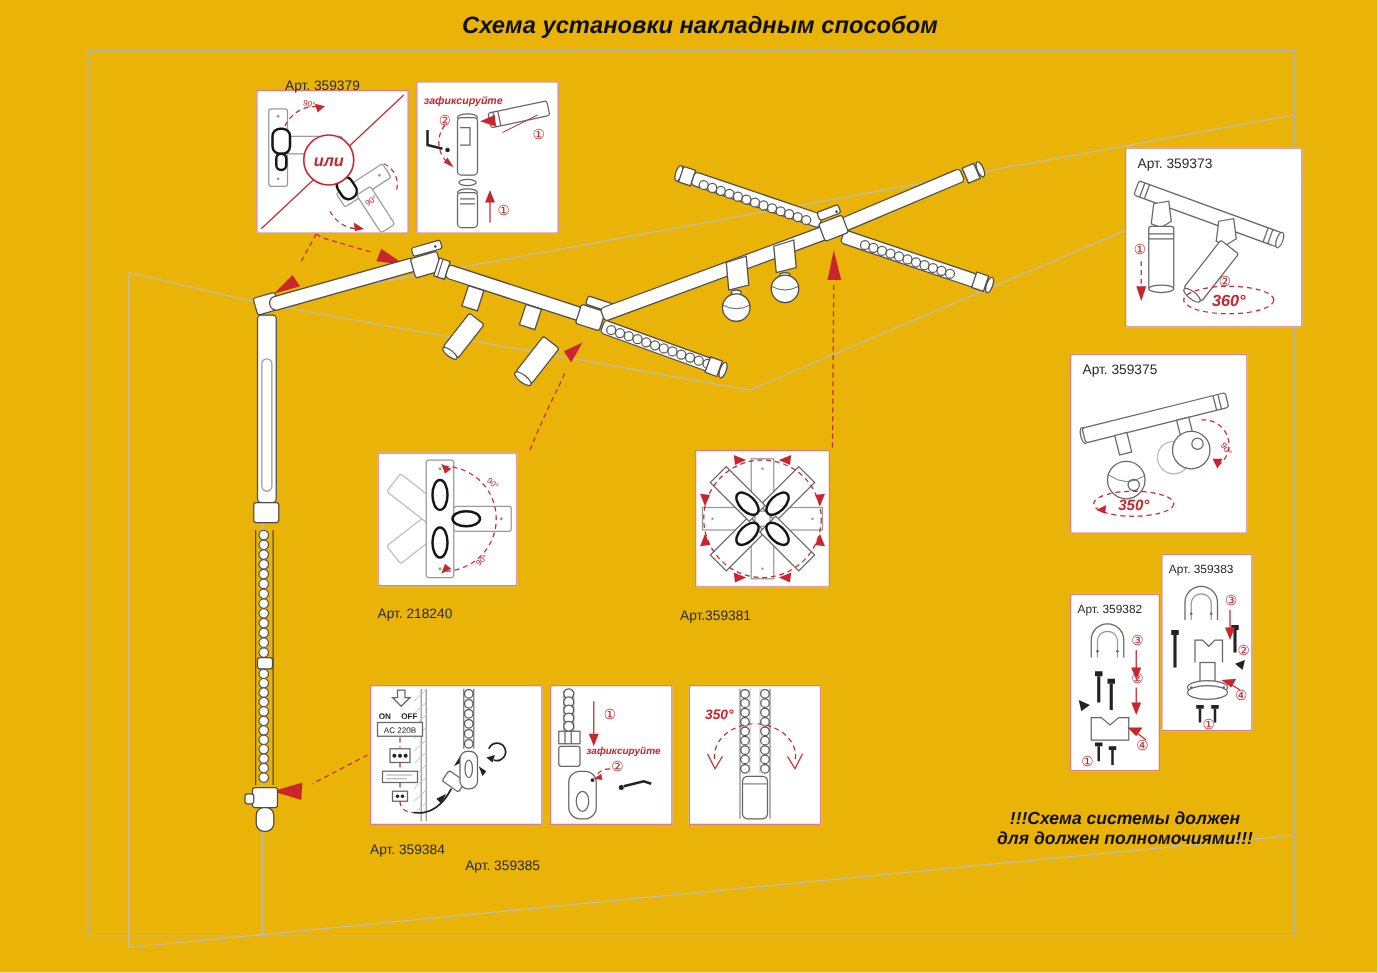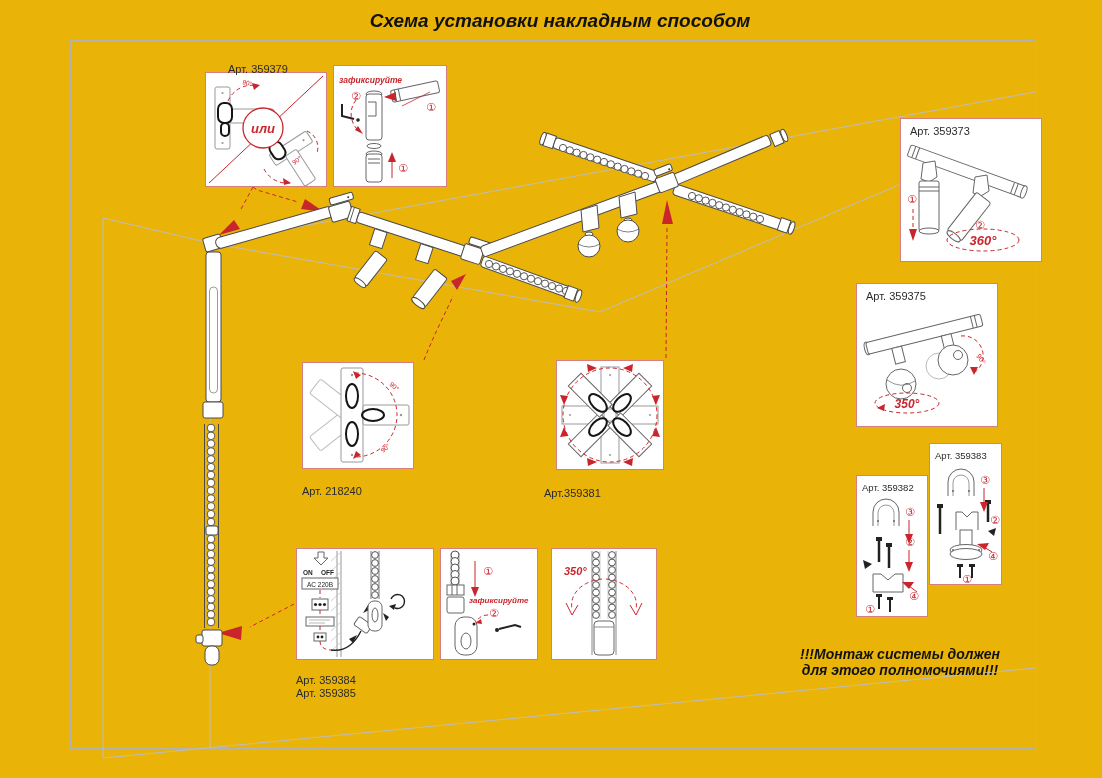--- a/index.html
+++ b/index.html
@@ -562,21 +562,21 @@
         <ellipse class="mini" cx="78" cy="66" rx="3" ry="7"></ellipse>
       </g>
       <g>
         <path d="M94,50 a7,7 0 1 1 4,9" stroke="#222" stroke-width="1.4" fill="none"></path>
         <polygon class="blk" points="97,61 92,57 99,55"></polygon>
         <polygon class="blk" points="92,68 86,64 89,72"></polygon>
       </g>
     </svg>
   </div>
   <div class="blabel" style="left:296px;top:662px;width:136px;text-align:left;">Арт. 359384</div>
-  <div class="blabel" style="left:296px;top:675px;width:136px;text-align:left;">Арт. 359385</div>
+  <div class="blabel" style="left:296px;top:675px;width:136px;text-align:right;">Арт. 359385</div>
 
   <div class="abox" style="left:440px;top:548px;width:96px;height:110px;">
     <svg width="96" height="110">
       <g>
         <line x1="10" y1="4" x2="10" y2="36" stroke="#aaa"></line>
         <line x1="18" y1="4" x2="18" y2="36" stroke="#aaa"></line>
         <g class="chain">
             <circle cx="14" cy="6" r="4"></circle>
             <circle cx="14" cy="12.5" r="4"></circle>
             <circle cx="14" cy="19" r="4"></circle>
@@ -641,17 +641,17 @@
       </g>
       <text class="redtxt" x="12" y="26" font-size="11" font-style="italic" font-weight="bold">350°</text>
       <path class="reddash" d="M50,30 A34,26 0 0 0 20,60"></path>
       <path class="reddash" d="M54,30 A34,26 0 0 1 84,60"></path>
       <polyline class="redln" points="14,54 20,66 26,56"></polyline>
       <polyline class="redln" points="78,56 84,66 90,54"></polyline>
     </svg>
   </div>
 
   <div class="warn">
-    <div>!!!Монтаж системы должен</div>
-    <div>для этого полномочиями!!!</div>
+    <div>!!!Схема системы должен</div>
+    <div>для должен полномочиями!!!</div>
   </div>
 
 </div>
 
 </body></html>

